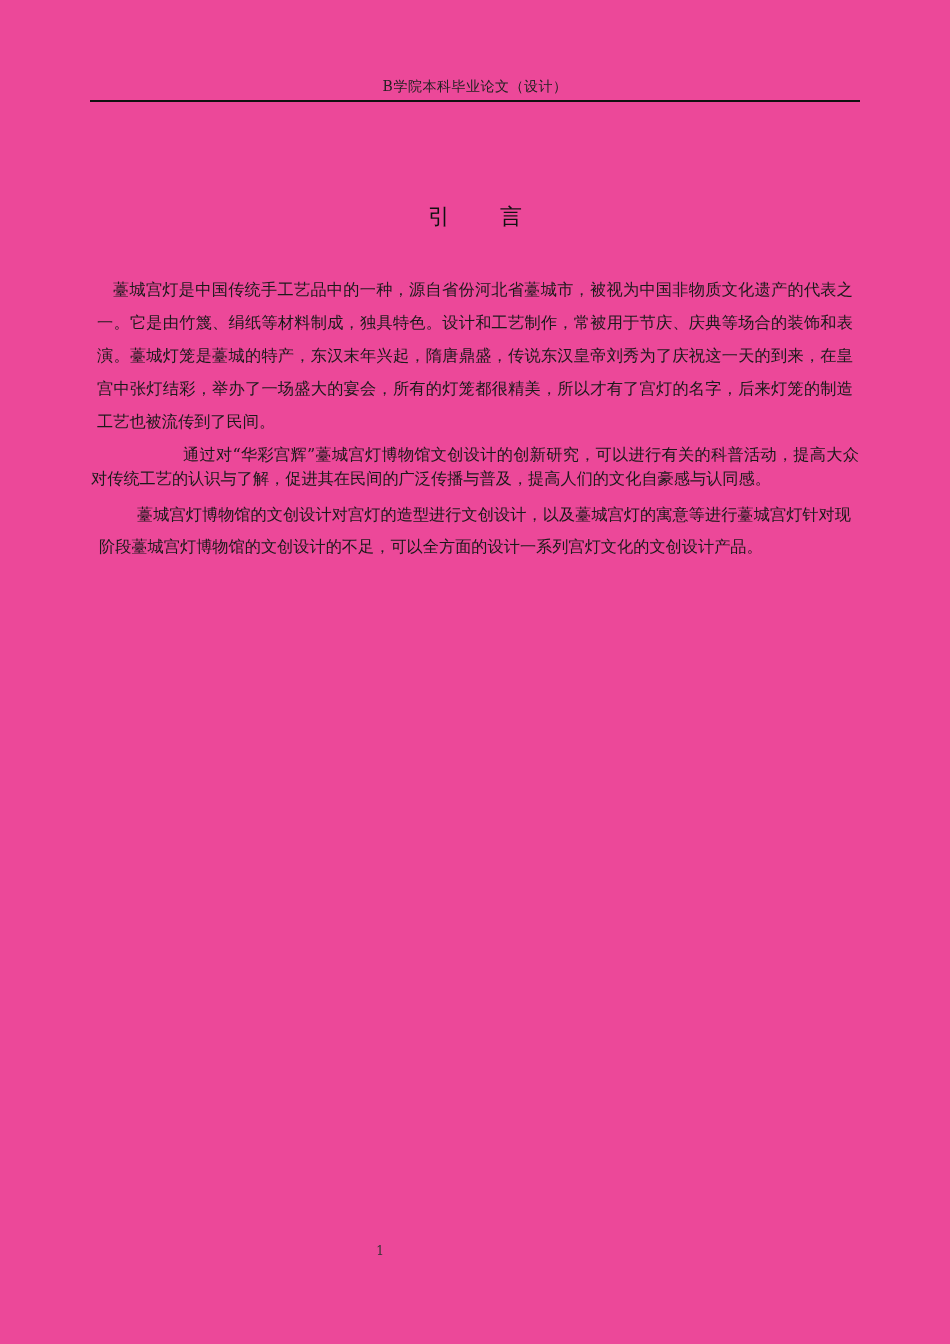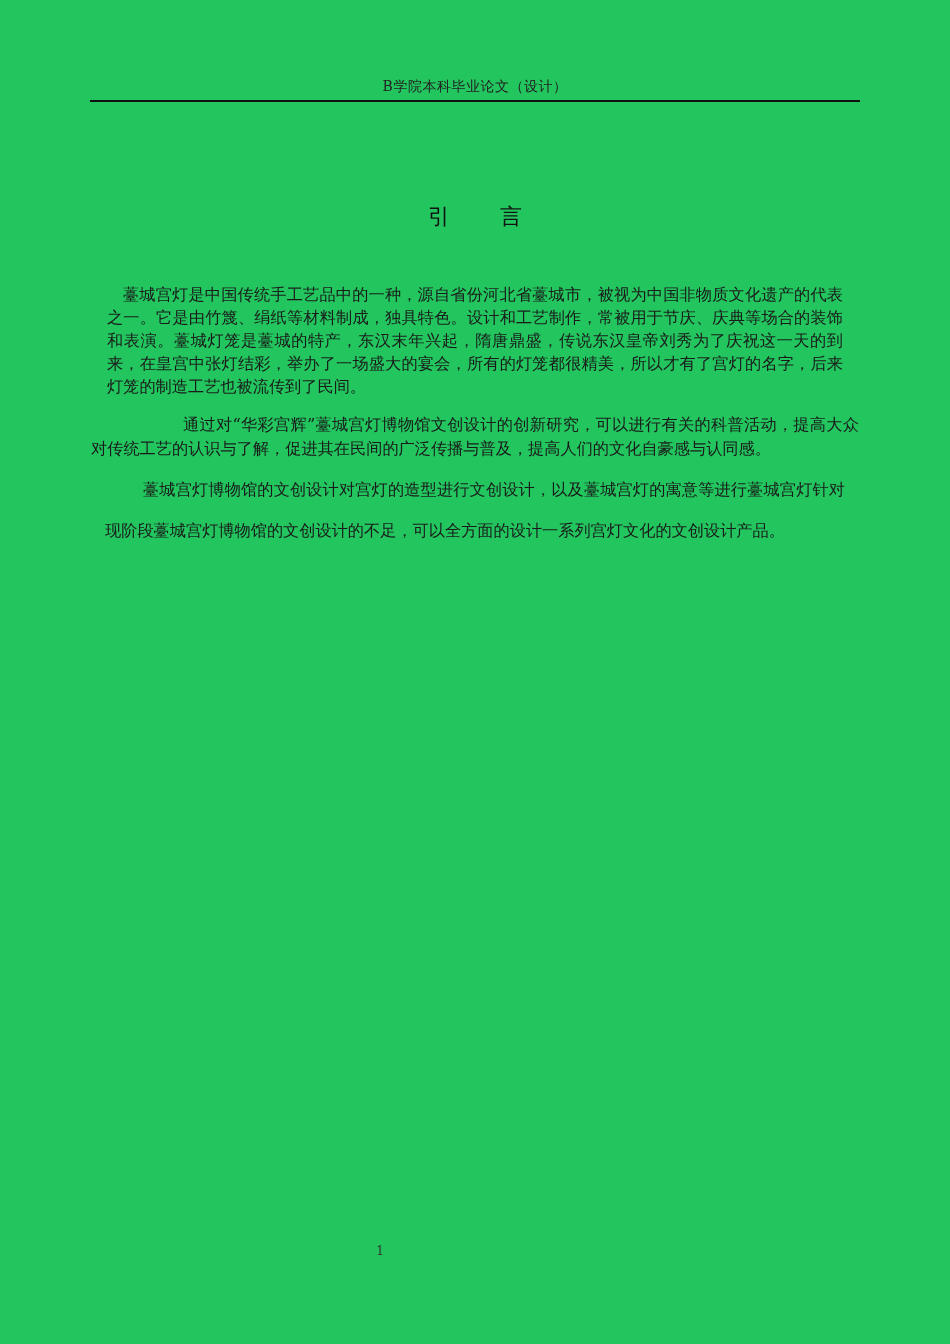--- a/index.html
+++ b/index.html
@@ -13,21 +13,21 @@
       position: relative;
       overflow: hidden;
       font-family: "DejaVu Serif", "Liberation Serif", serif;
       color: #111111;
     }
     .page {
       position: absolute;
       left: 0; top: 0;
       width: 950px;
       height: 1344px;
-      background: #22c55e;
+      background: #ec4899;
     }
     .header-text {
       position: absolute;
       left: 90px;
       width: 770px;
       top: 76px;
       text-align: center;
       font-size: 14px;
       line-height: 20px;
       letter-spacing: 0.5px;
@@ -57,34 +57,34 @@
     .body {
       position: absolute;
       left: 90px;
       width: 770px;
       top: 266px;
       font-size: 16.2px;
       color: #1a1a1a;
       text-align: justify;
     }
     .para1 {
-      margin: 17px;
-      line-height: 23px;
+      margin: 7px;
+      line-height: 33px;
       text-indent: 16px;
     }
     .para2 {
       margin: 1px;
       line-height: 24px;
       text-indent: 92px;
       margin-top: -2px;
     }
     .para3 {
-      margin: 15px;
+      margin: 9px;
       margin-top: 8px;
-      line-height: 41px;
+      line-height: 32px;
       text-indent: 38px;
     }
     .page-number {
       position: absolute;
       left: 360px;
       width: 40px;
       top: 1244px;
       text-align: center;
       font-size: 12px;
       color: #333;

